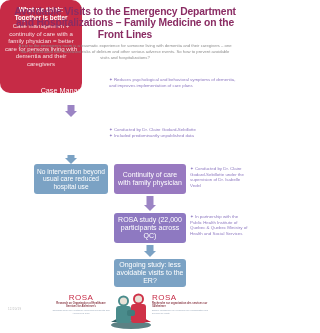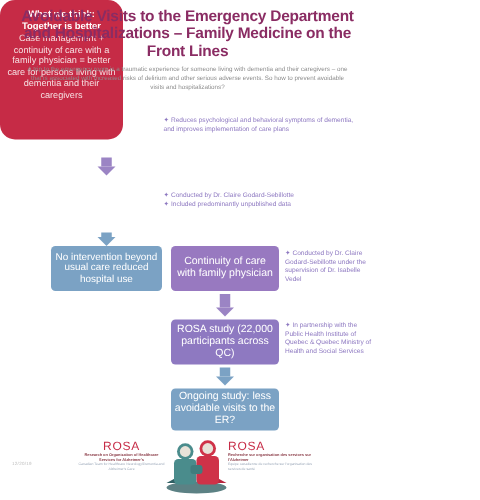--- a/index.html
+++ b/index.html
@@ -127,20 +127,21 @@
   #illustration{position:absolute;left:108px;top:292px;width:46px;height:38px;}
 </style>
 </head>
 <body>
 
 <div class="page">
 
   <div class="title">Avoidable Visits to the Emergency Department and Hospitalizations – Family Medicine on the Front Lines</div>
   <div class="subtitle">A trip to the emergency room is a traumatic experience for someone living with dementia and their caregivers – one that is associated with increased risks of delirium and other serious adverse events. So how to prevent avoidable visits and hospitalizations?</div>
 
+  <div class="box" id="box-case-management">Case Management</div>
 
   <div class="arrow arr-purple" id="arrow-cm-to-review">
     <div class="stem"></div>
     <div class="head"></div>
   </div>
 
   <div class="box" id="box-systematic-review">Systematic literature review and meta-analysis</div>
 
   <div class="arrow arr-blue" id="arrow-review-to-noint">
     <div class="stem"></div>

